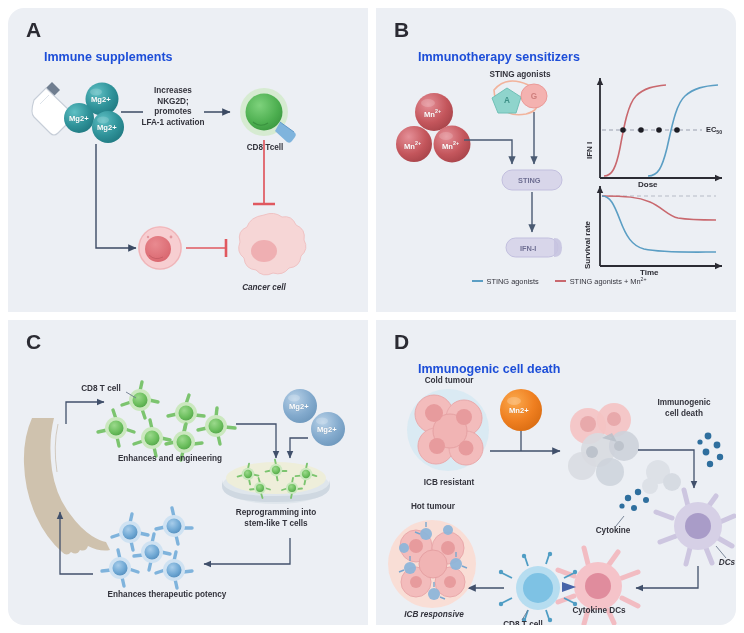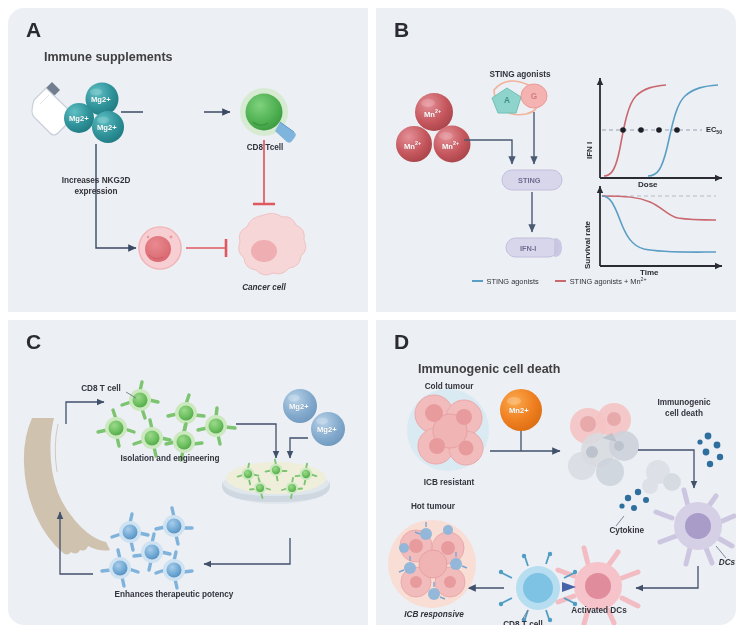--- a/index.html
+++ b/index.html
@@ -28,21 +28,21 @@
   #panel-d { left: 376px; top: 320px; width: 360px; height: 305px;
              border-radius: 0 0 16px 0; }
 
   .panel-letter {
     position: absolute; left: 18px; top: 10px;
     font-size: 21px; font-weight: bold; color: #2b2b33;
     letter-spacing: 0;
   }
   .panel-title {
     position: absolute; left: 36px; top: 42px;
-    font-size: 12.5px; font-weight: bold; color: #404040;
+    font-size: 12.5px; font-weight: bold; color: #1d4ed8;
   }
   #panel-b .panel-title, #panel-d .panel-title { left: 42px; }
   #panel-c .panel-title { left: 38px; top: 44px; }
 
   .lbl {
     position: absolute;
     font-size: 8.2px;
     color: #33333c;
     text-align: center;
     line-height: 1.28;
@@ -174,28 +174,31 @@
       <line x1="245" y1="196" x2="267" y2="196" stroke="#e0585f" stroke-width="2.6"></line>
 
       <line x1="178" y1="240" x2="218" y2="240" stroke="#e0585f" stroke-width="1.7"></line>
       <line x1="218" y1="231" x2="218" y2="249" stroke="#e0585f" stroke-width="2.6"></line>
     </svg>
 
     <div class="sphere-label" style="left:83px; top:87px;">Mg2+</div>
     <div class="sphere-label" style="left:61px; top:106px;">Mg2+</div>
     <div class="sphere-label" style="left:89px; top:115px;">Mg2+</div>
 
+    <div class="lbl" style="left:133px; top:78px; width:64px;">Increases
+NKG2D;
+promotes
+LFA-1 activation</div>
     <div class="lbl" style="left:222px; top:135px; width:70px;text-align:center;">CD8 Tcell</div>
-    <div class="lbl" style="left:42px; top:168px; width:92px;">Increases NKG2D
-expression</div>
     <div class="lbl" style="left:218px; top:275px; width:76px;font-style:italic;">Cancer cell</div>
   </div>
 
   <div class="panel" id="panel-b">
     <div class="panel-letter">B</div>
+    <div class="panel-title">Immunotherapy sensitizers</div>
 
     <svg viewBox="0 0 360 304">
       <defs>
         <radialGradient id="mnB" cx="35%" cy="30%" r="78%">
           <stop offset="0%" stop-color="#e59098"></stop>
           <stop offset="62%" stop-color="#c4565c"></stop>
           <stop offset="100%" stop-color="#a64349"></stop>
         </radialGradient>
         <marker id="arrB" markerWidth="7" markerHeight="7" refX="5.6" refY="3" orient="auto">
           <path d="M0,0.4 L6,3 L0,5.6 z" fill="#4a5a72"></path>
@@ -512,22 +515,24 @@
           <circle r="11" fill="#cfe2f2"></circle>
             <circle r="7.5" fill="url(#blueC)"></circle>
         </g>
       </g>
     </svg>
 
     <div class="sphere-label" style="left:281px; top:82px;">Mg2+</div>
     <div class="sphere-label" style="left:309px; top:105px;">Mg2+</div>
 
     <div class="lbl" style="left:62px; top:64px; width:62px;">CD8 T cell</div>
-    <div class="lbl" style="left:102px; top:134px; width:120px;">Isolation and engineering</div>
-    <div class="lbl" style="left:99px; top:270px; width:134px;text-align:center;">Enhances therapeutic potency</div>
+    <div class="lbl" style="left:102px; top:134px; width:120px;">Enhances and engineering</div>
+    <div class="lbl" style="left:216px; top:188px; width:104px;">Reprogramming into
+stem-like T cells</div>
+    <div class="lbl" style="left:92px; top:270px; width:134px;text-align:center;">Enhances therapeutic potency</div>
   </div>
 
   <div class="panel" id="panel-d">
     <div class="panel-letter">D</div>
     <div class="panel-title">Immunogenic cell death</div>
 
     <svg viewBox="0 0 360 305">
       <defs>
         <radialGradient id="mnD" cx="35%" cy="30%" r="78%">
           <stop offset="0%" stop-color="#fbaa4e"></stop>
@@ -673,25 +678,25 @@
         </g>
         <g stroke="#7aa7cf" stroke-width="1.4">
           <path d="M50,207 l0,-5 M44,214 l-5,-2 M80,237 l0,-5 M86,246 l5,2
                    M34,241 l0,-5 M28,250 l-5,2 M58,267 l0,-5 M64,277 l5,2"></path>
         </g>
       </g>
     </svg>
 
     <div class="sphere-label" style="left:133px; top:86px;">Mn2+</div>
 
-    <div class="lbl" style="left:32px; top:56px; width:82px;margin-top:6px;">Cold tumour</div>
+    <div class="lbl" style="left:32px; top:56px; width:82px;">Cold tumour</div>
     <div class="lbl" style="left:30px; top:158px; width:86px;">ICB resistant</div>
     <div class="lbl" style="left:272px; top:78px; width:72px;">Immunogenic
 cell death</div>
-    <div class="lbl" style="left:206px; top:206px; width:62px;text-align:right;">Cytokine</div>
+    <div class="lbl" style="left:206px; top:206px; width:62px;">Cytokine</div>
     <div class="lbl" style="left:338px; top:238px; width:26px;font-style:italic;">DCs</div>
-    <div class="lbl" style="left:186px; top:286px; width:74px;">Activated DCs</div>
+    <div class="lbl" style="left:186px; top:286px; width:74px;">Cytokine DCs</div>
     <div class="lbl" style="left:114px; top:300px; width:66px;">CD8 T cell</div>
     <div class="lbl" style="left:22px; top:182px; width:70px;">Hot tumour</div>
     <div class="lbl" style="left:18px; top:290px; width:80px;font-style:italic;">ICB responsive</div>
   </div>
 
 </div>
 
 </body></html>

